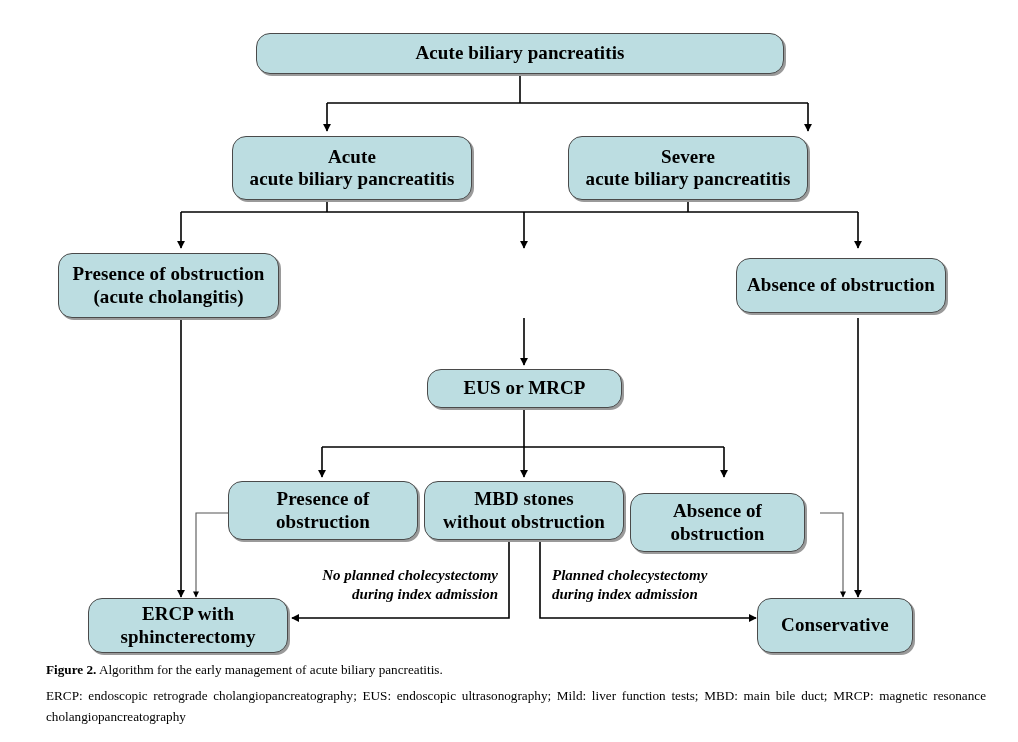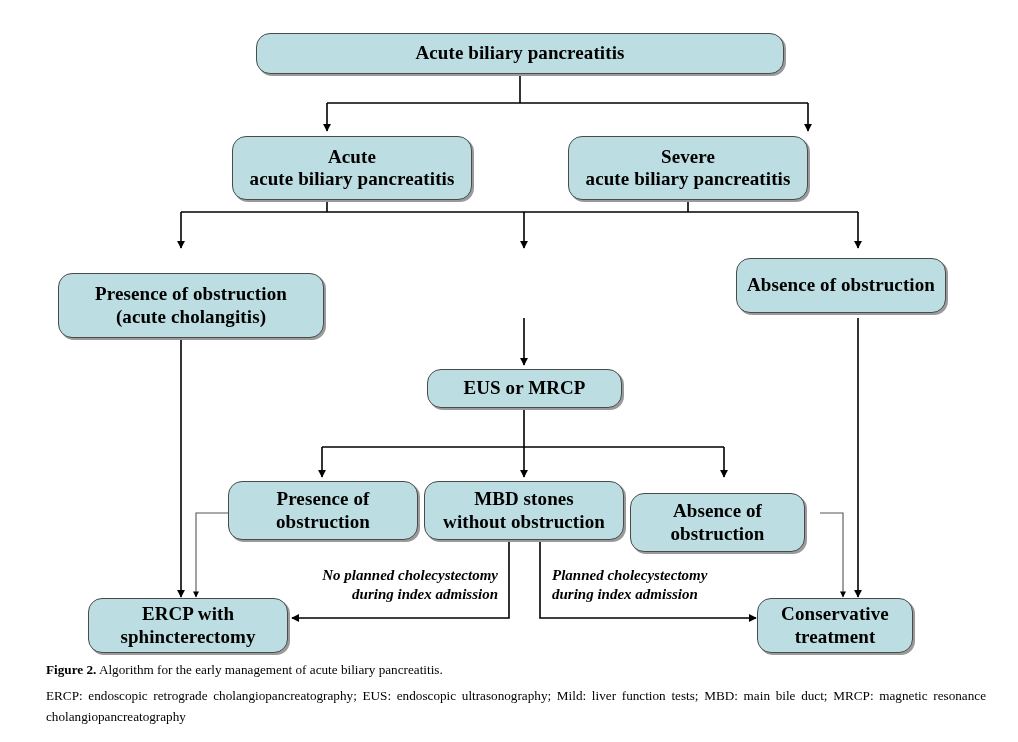--- a/index.html
+++ b/index.html
@@ -148,21 +148,21 @@
     </span>
   </div>
 
   <div class="node" style="left:568px; top:136px; width:240px; height:64px;">
     <span class="lines">
       <span class="l">Severe</span>
       <span class="l">acute biliary pancreatitis</span>
     </span>
   </div>
 
-  <div class="node" style="left:58px; top:253px; width:266px; height:65px;margin-top:20px;">
+  <div class="node" style="left:58px; top:253px; width:221px; height:65px;">
     <span class="lines">
       <span class="l">Presence of obstruction</span>
       <span class="l">(acute cholangitis)</span>
     </span>
   </div>
 
 
   <div class="node" style="left:736px; top:258px; width:210px; height:55px;">
     <span class="lines">
       <span class="l">Absence of obstruction</span>
@@ -199,21 +199,20 @@
   <div class="node" style="left:88px; top:598px; width:200px; height:55px;">
     <span class="lines">
       <span class="l">ERCP with</span>
       <span class="l">sphincterectomy</span>
     </span>
   </div>
 
   <div class="node" style="left:757px; top:598px; width:156px; height:55px;">
     <span class="lines">
       <span class="l">Conservative</span>
-      <span class="l">treatment</span>
     </span>
   </div>
 
   <div class="edge-label right-al" style="left:276px; top:566px; width:222px;">
     <span class="l">No planned cholecystectomy</span>
     <span class="l">during index admission</span>
   </div>
 
   <div class="edge-label left-al" style="left:552px; top:566px; width:220px;">
     <span class="l">Planned cholecystectomy</span>

